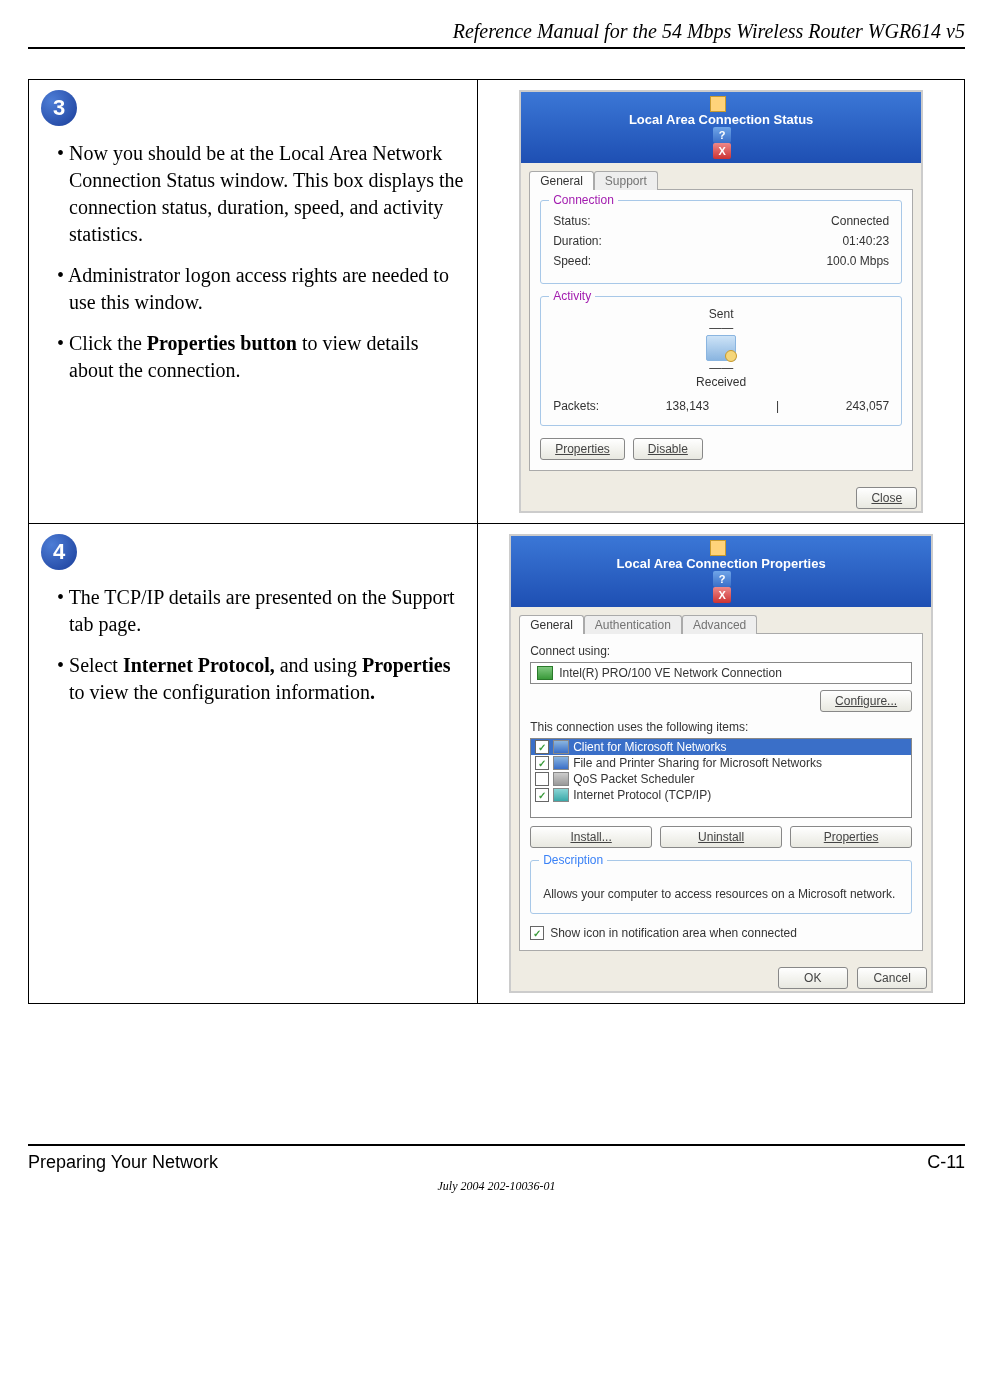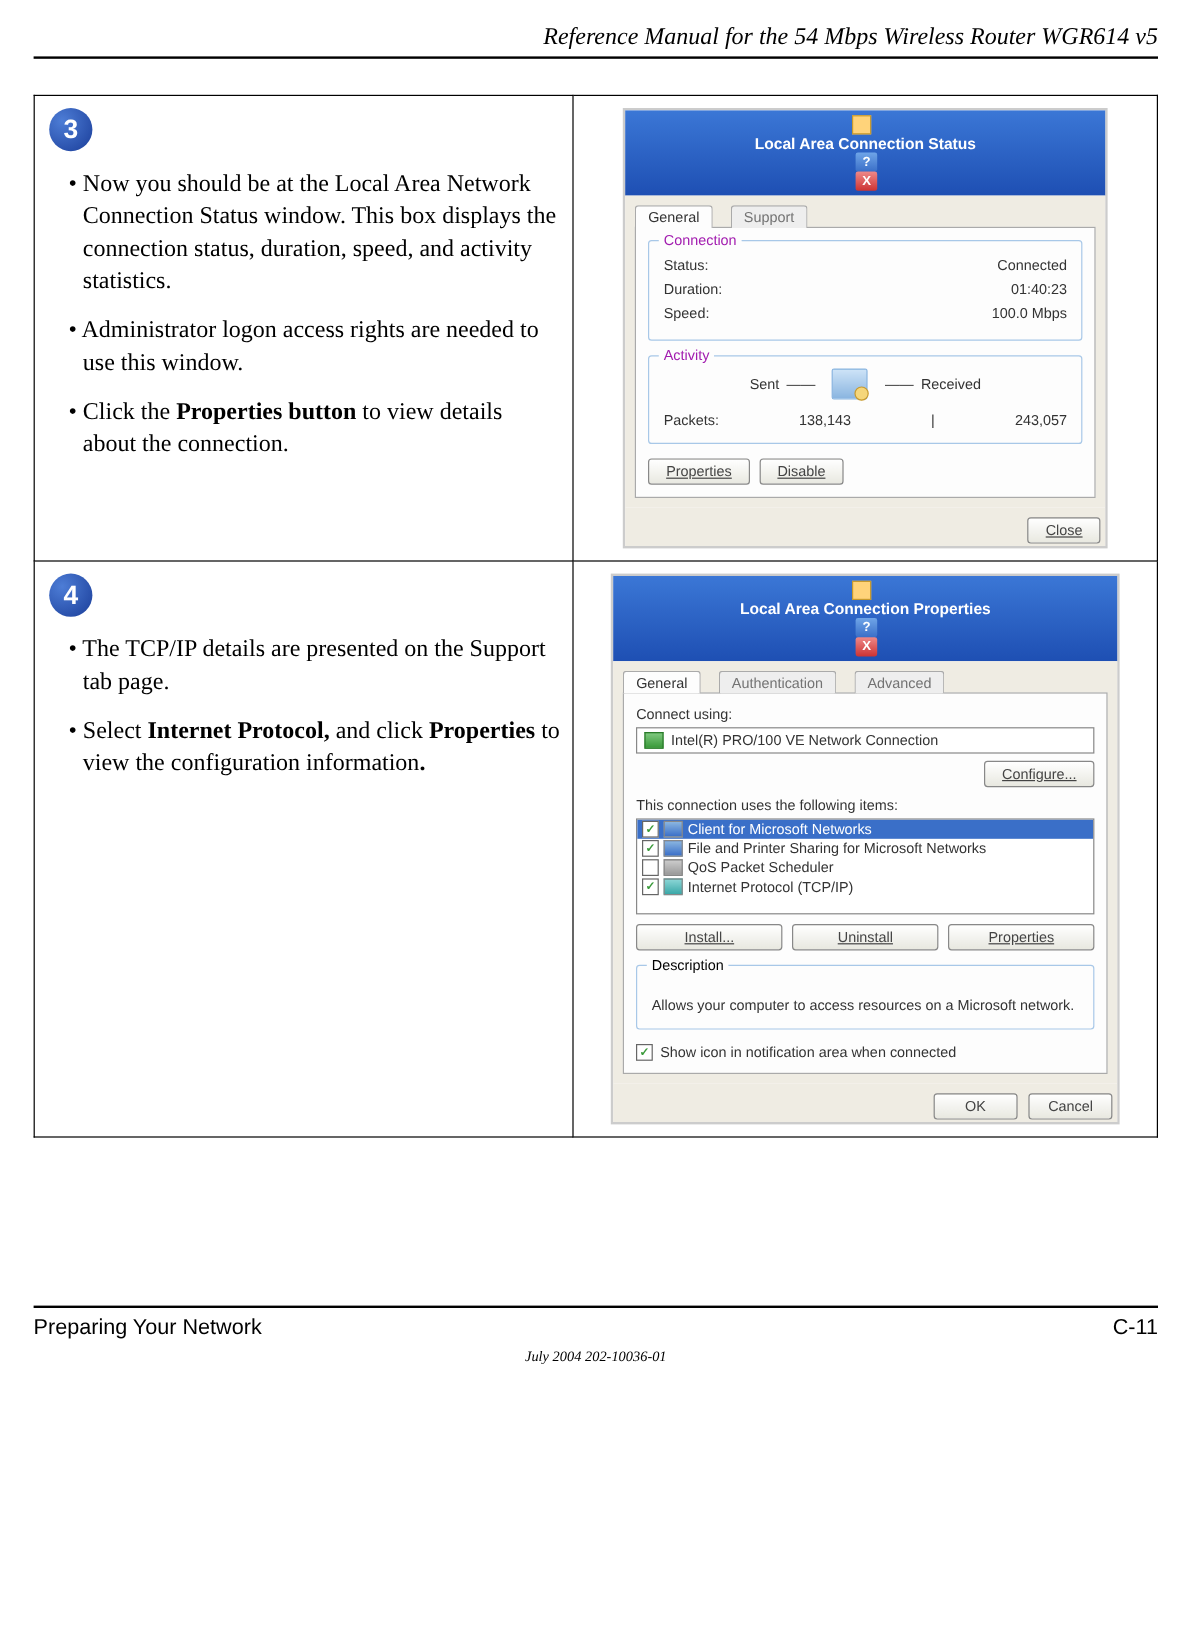--- a/index.html
+++ b/index.html
@@ -105,21 +105,21 @@
     border-radius: 2px;
   }
   .win-title .help-btn { background: linear-gradient(to bottom,#6fa5e8,#3a6fc8); }
   .win-title .close-btn { background: linear-gradient(to bottom,#e88,#c33); }
   .win-body {
     background: #efece3;
     padding: 8px;
   }
   .tabs {
     display: flex;
-    gap: 15px;
+    gap: 0;
     margin-bottom: -1px;
     z-index: 2;
     position: relative;
   }
   .tab {
     background: #fdfdfd;
     border: 1px solid #aaa;
     border-bottom: none;
     border-top-left-radius: 3px;
     border-top-right-radius: 3px;
@@ -257,21 +257,21 @@
   .li-icon.blue { background: linear-gradient(to bottom,#8ab5e0,#3a6fc8); }
   .li-icon.teal { background: linear-gradient(to bottom,#8ad5d5,#3aa8a8); }
   .li-icon.gray { background: linear-gradient(to bottom,#ccc,#999); }
   .btn-row3 {
     display: flex;
     justify-content: space-between;
     margin-top: 8px;
     gap: 8px;
   }
   .btn-row3 .btn { flex: 1; text-align: center; padding: 3px 4px; }
-  .desc-box .legend { color: #000000; }
+  .desc-box .legend { color: #3b82f6; }
   .showicon-row {
     display: flex;
     align-items: center;
     gap: 6px;
     font-size: 12px;
     margin-top: 10px;
   }
   .footer {
     margin-top: 140px;
     border-top: 2px solid #000;
@@ -334,21 +334,21 @@
                   </div>
               <div class="kv-row">
                     <span>Speed:</span>
                     <span>100.0 Mbps</span>
                   </div>
             </div>
             <div class="groupbox">
               <div class="legend">Activity</div>
               <div class="activity-row">
                 <span></span>
-                <span style="display:flex;align-items:center;">
+                <span style="display:flex;align-items:center;flex-direction:column;">
                   <span>Sent</span>
                   <span style="margin:0 6px;">——</span>
                   <span class="act-icon"></span>
                   <span style="margin:0 6px;">——</span>
                   <span>Received</span>
                 </span>
                 <span></span>
               </div>
               <div class="packets-row">
                 <span>Packets:</span>
@@ -368,21 +368,21 @@
         </div>
       </div>
     </td>
   </tr>
 
   <tr>
     <td class="left-cell">
       <div class="step-badge">4</div>
       <ul class="bullets">
         <li>The TCP/IP details are presented on the Support tab page.</li>
-        <li><span>Select </span><b>Internet Protocol,</b><span> and click </span><b>Properties</b><span> to view the configuration information</span><b>.</b></li>
+        <li><span>Select </span><b>Internet Protocol,</b><span> and using </span><b>Properties</b><span> to view the configuration information</span><b>.</b></li>
       </ul>
     </td>
     <td class="right-cell">
       <div class="win" style="width:420px;">
         <div class="win-title">
           <span class="t-icon"></span>
           <span>Local Area Connection Properties</span>
           <span class="spacer"></span>
           <span class="win-btn help-btn">?</span>
           <span class="win-btn close-btn">X</span>

